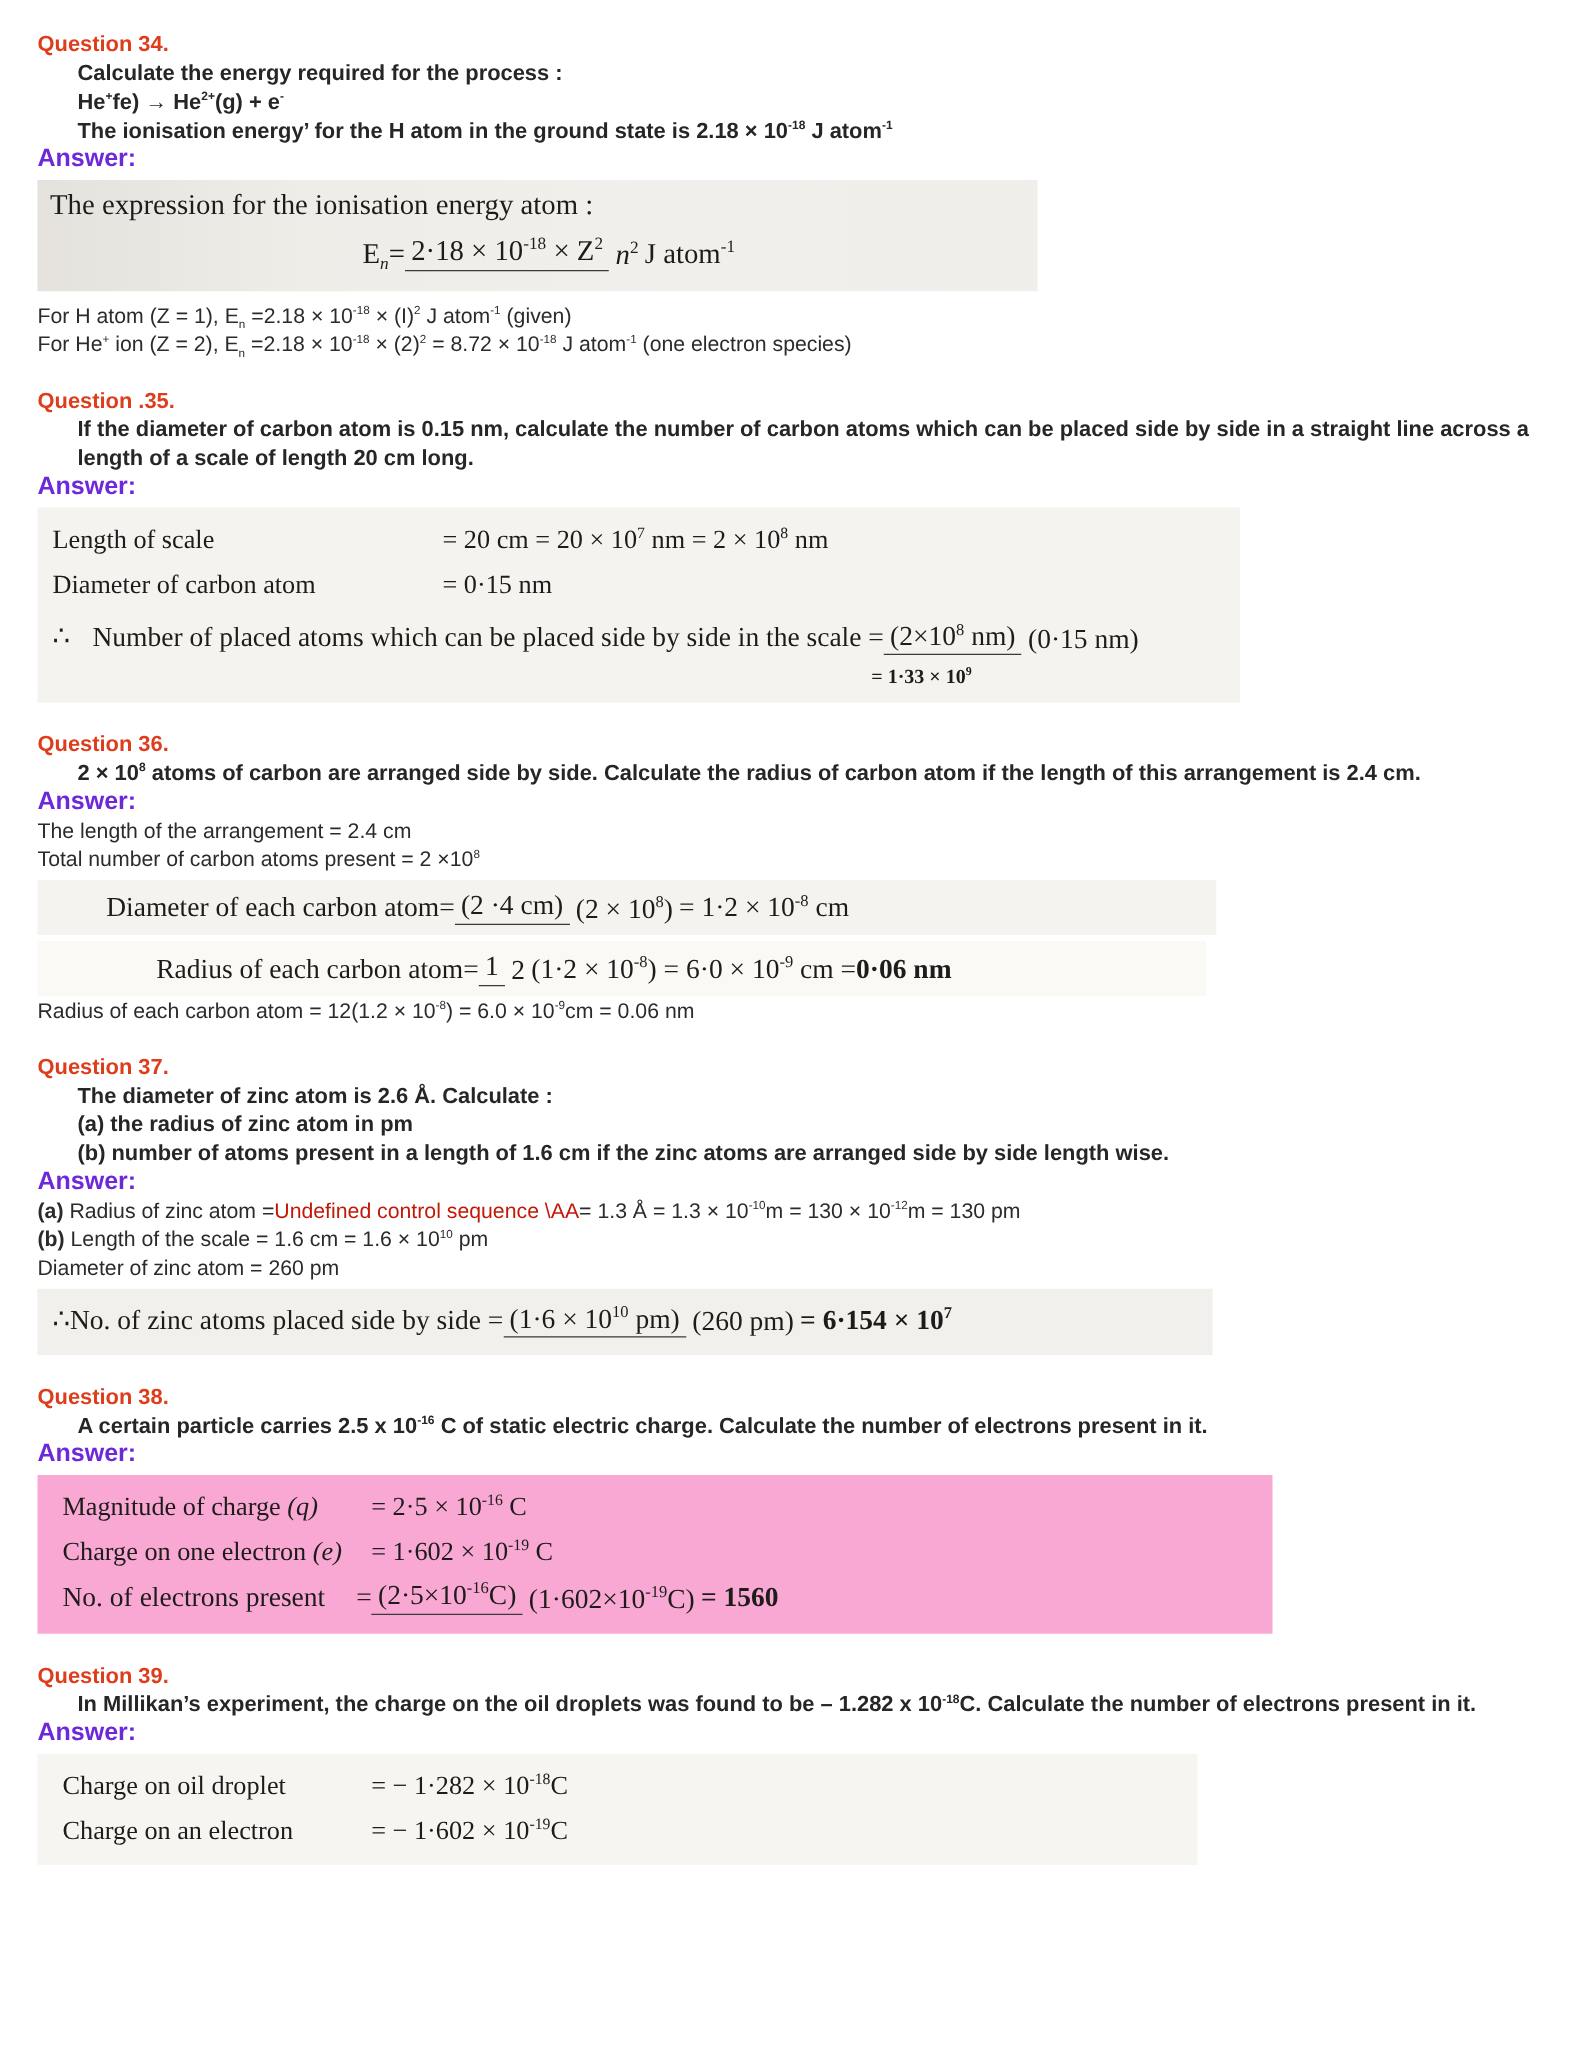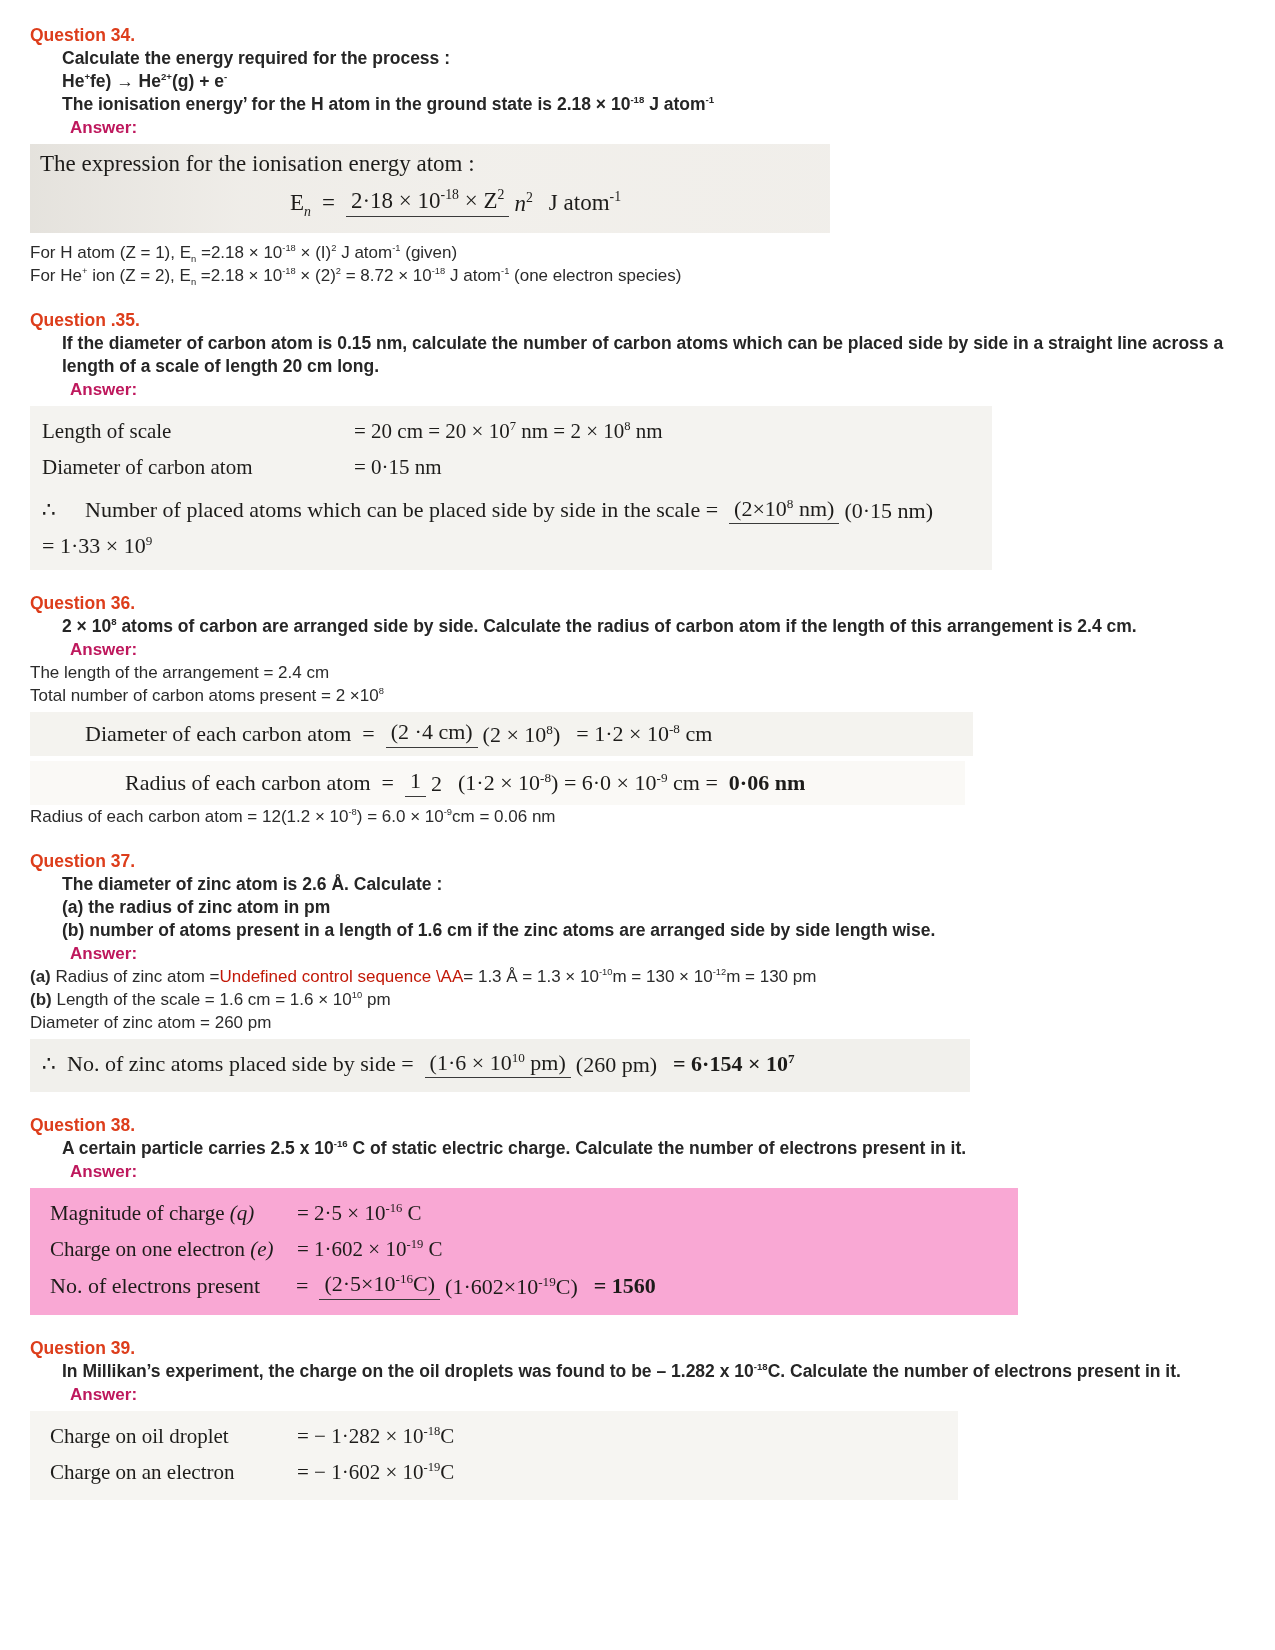--- a/index.html
+++ b/index.html
@@ -1,46 +1,46 @@
 <!DOCTYPE html>
 <html><head>
 <meta charset="utf-8">
 <style>
   html,body{margin:0;padding:0;background:#ffffff;}
   .page{width:1275px;min-height:1650px;box-sizing:border-box;padding:24px 30px 30px 30px;
         font-family:"Liberation Sans","DejaVu Sans",sans-serif;color:#262626;}
   .q{margin-bottom:22px;}
   .qt{color:#dd3d1b;font-weight:700;font-size:17.5px;line-height:23px;}
   .st{font-weight:700;font-size:17.5px;line-height:23px;color:#262626;max-width:1218px;margin-left:32px;}
-  .ans{color:#be185d;font-weight:700;font-size:17px;line-height:23px;margin-left:40px;}
+  .ans{color:#6d28d9;font-weight:700;font-size:20px;line-height:23px;}
   .pl{font-size:17px;line-height:23px;font-weight:400;color:#2b2b2b;}
   sup{font-size:60%;line-height:0;}
   sub{font-size:60%;line-height:0;}
   .st sup,.st sub,.pl sup,.pl sub,.qt sup{font-size:55%;}
   .err{color:#c21807;}
   .bold{font-weight:700;}
   
   .scan{font-family:"Liberation Serif","DejaVu Serif",serif;font-size:21px;color:#1d1c1a;margin-top:5px;}
   .scan sub{font-style:italic;}
   .scanline{padding:3px 0;line-height:30px;}
   .lbl{display:inline-block;text-align:left;margin-right:12px;flex:none;}
   .w300{width:300px;}
   .w235{width:235px;}
-  .f-line{display:flex;align-items:center;gap:11px;font-size:22px;padding:5px 0;line-height:1.2;}
+  .f-line{display:flex;align-items:center;font-size:22px;padding:5px 0;line-height:1.2;}
   .fr{display:inline-flex;align-items:center;vertical-align:middle;line-height:1.12;flex:none;}
   .nu{border-bottom:1.4px solid #3a3a3a;padding:0 5px 2px 5px;white-space:nowrap;}
   .de{padding:2px 5px 0 5px;white-space:nowrap;}
   .sym{font-family:"DejaVu Sans",sans-serif;flex:none;}
   .scan34{width:790px;padding:4px 0 6px 10px;
           background:linear-gradient(90deg,rgba(196,192,184,0.30),rgba(214,210,203,0.14) 26%,rgba(228,225,219,0.10) 58%,rgba(232,229,224,0.22)),#f3f1ed;}
   .scan-intro{font-size:23px;line-height:32px;}
   .q34-f{margin-left:250px;font-size:23px;padding:8px 0 10px 0;}
   .scan35{width:950px;background:#f4f3f0;padding:7px 0 9px 12px;}
   .q35-fline{padding-top:12px;}
-  .q35-result{font-size:22px;font-weight:400;padding:4px 0 2px 0;}
+  .q35-result{margin-left:655px;font-size:16px;font-weight:700;padding:4px 0 2px 0;}
   .scan36a{width:888px;background:#f4f3ef;padding:3px 0 3px 55px;}
   .scan36b{width:840px;background:#faf9f6;padding:3px 0 3px 95px;}
   .scan37{width:928px;background:#f1f0ec;padding:7px 0 9px 12px;}
   .scan38{width:968px;background:#f9a8d4;padding:7px 0 10px 20px;}
   .scan39{width:908px;background:#f6f5f2;padding:7px 0 10px 20px;}
   .gap-top{margin-top:8px;}
 </style>
 </head>
 <body>
 

